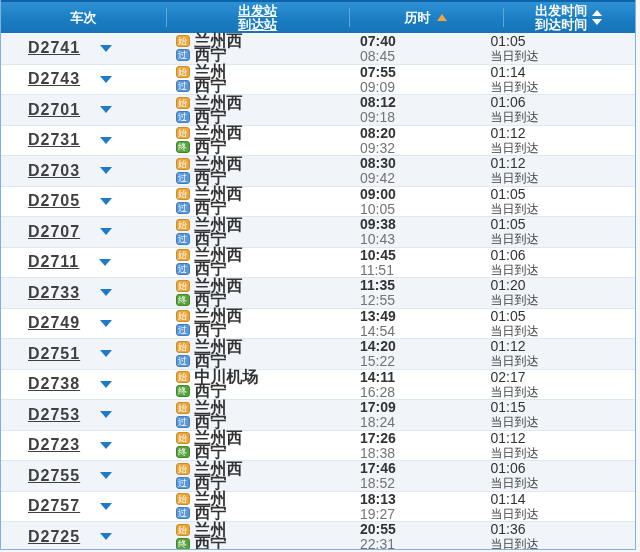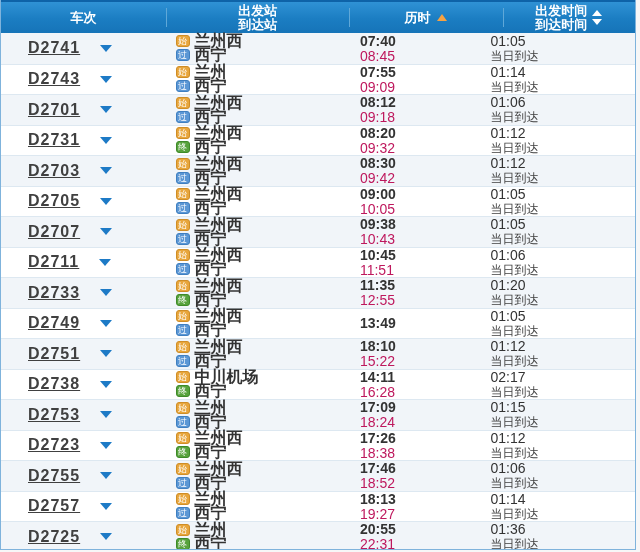--- a/index.html
+++ b/index.html
@@ -16,21 +16,21 @@
     height:33px; display:flex; align-items:stretch;
     background:linear-gradient(180deg,#2f92d5 0%,#1b7dc2 55%,#1674b8 100%);
     border-top:2px solid #0e63a8;
     color:#fff; font-weight:bold; font-size:13px;
   }
   .th { display:flex; align-items:center; justify-content:center; position:relative; }
   .th + .th::before {
     content:""; position:absolute; left:0; top:6px; bottom:6px; width:1px; background:#5fa8d8;
   }
   .th-train    { width:168px; }
-  .th-station  { width:187px; }
+  .th-station  { width:187px;text-decoration:underline; }
   .th-time     { width:135px; cursor:pointer; }
   .th-duration { width:156px; cursor:pointer; }
   .two-line { text-align:center; line-height:14px; }
   .sort-stack { display:flex; flex-direction:column; margin-left:5px; line-height:7px; }
   .tri { width:0; height:0; border-left:5px solid transparent; border-right:5px solid transparent; }
   .tri-up-white   { border-bottom:6px solid #ffffff; margin-bottom:3px; }
   .tri-down-white { border-top:6px solid #ffffff; }
   .tri-up-orange  { border-bottom:7px solid #f6a242; margin-left:7px; }
   
   .tbody { }
@@ -59,21 +59,21 @@
   .badge {
     width:14px; height:12px; border-radius:3px; margin-right:5px;
     display:inline-flex; align-items:center; justify-content:center;
     color:#fff; font-size:9px; line-height:12px; flex:0 0 auto;
   }
   .badge-start { background:#e8a63c; border:1px solid #cf8d26; }
   .badge-pass  { background:#5b97d5; border:1px solid #3f7fc0; }
   .badge-end   { background:#57a23c; border:1px solid #3e8a28; }
   .st-name { font-weight:bold; color:#333; font-size:16px; }
   .t-dep { font-weight:bold; color:#333; font-size:14px; height:15px; line-height:15px; }
-  .t-arr { color:#be185d; font-size:14px; height:14px; line-height:14px; }
+  .t-arr { color:#737373; font-size:14px; height:14px; line-height:14px; }
   .d-val { font-weight:normal; color:#333; font-size:14px; height:15px; line-height:15px; }
   .d-note { color:#404040; font-size:12px; height:14px; line-height:14px; }
 </style>
 </head>
 <body>
 
 <div class="table-wrap">
 
   <div class="thead">
     <div class="th th-train">
@@ -337,20 +337,21 @@
         <span class="badge badge-start">始</span>
         <span class="st-name">兰州西</span>
       </div>
       <div class="sline">
         <span class="badge badge-pass">过</span>
         <span class="st-name">西宁</span>
       </div>
     </div>
     <div class="cell-time">
       <div class="t-dep">13:49</div>
+      <div class="t-arr">14:54</div>
     </div>
     <div class="cell-dur">
       <div class="d-val">01:05</div>
       <div class="d-note">当日到达</div>
     </div>
   </div>
 
   <div class="row">
     <div class="cell-train">
       <a class="train-no">D2751</a>
@@ -360,21 +361,21 @@
       <div class="sline">
         <span class="badge badge-start">始</span>
         <span class="st-name">兰州西</span>
       </div>
       <div class="sline">
         <span class="badge badge-pass">过</span>
         <span class="st-name">西宁</span>
       </div>
     </div>
     <div class="cell-time">
-      <div class="t-dep">18:10</div>
+      <div class="t-dep">14:20</div>
       <div class="t-arr">15:22</div>
     </div>
     <div class="cell-dur">
       <div class="d-val">01:12</div>
       <div class="d-note">当日到达</div>
     </div>
   </div>
 
   <div class="row">
     <div class="cell-train">

